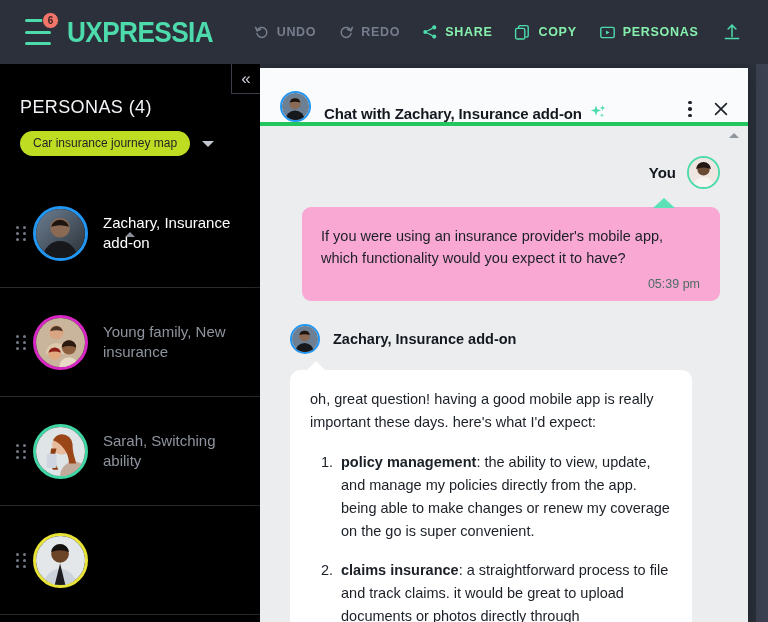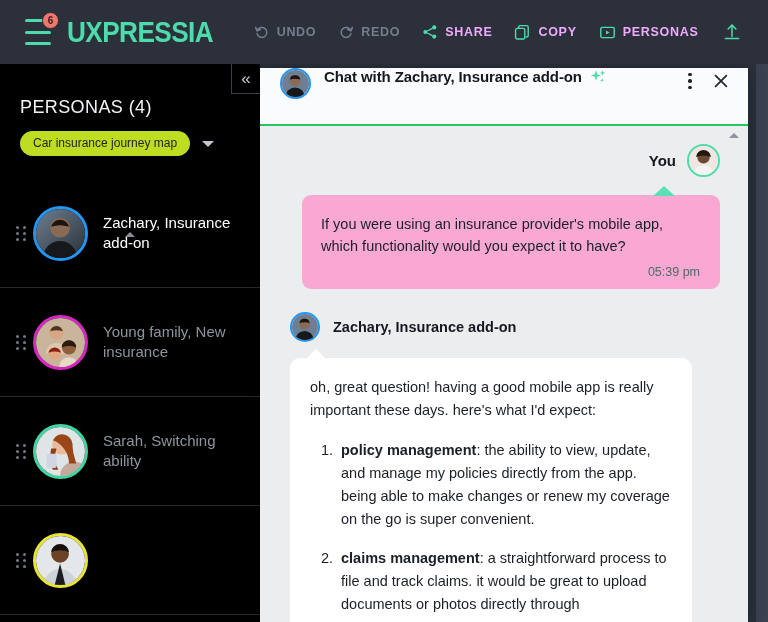--- a/index.html
+++ b/index.html
@@ -45,21 +45,21 @@
     letter-spacing: -0.6px;
     font-family: "Liberation Sans", sans-serif;
     transform: scaleY(1.12) scaleX(0.97);
     transform-origin: left center;
   }
   .tb-actions { display: flex; align-items: center; margin-left: 36px; }
   .tb-btn {
     display: flex; align-items: center; gap: 7px;
     margin-right: 22px; cursor: pointer;
     font-size: 12.5px; font-weight: bold; letter-spacing: 0.7px;
-    color: #f0abfc;
+    color: #86efac;
   }
   .tb-btn.disabled { color: #767d8c; cursor: default; }
   .tb-ico { display: inline-flex; align-items: center; justify-content: center; }
   .tb-ico svg { display: block; }
   .tb-export { margin-left: 2px; margin-right: 0; }
 
   
   .sidebar {
     position: absolute; top: 64px; left: 0; width: 260px; height: 558px;
     background: #000; overflow: hidden;
@@ -118,22 +118,22 @@
   
   .chat {
     position: absolute; top: 68px; left: 260px;
     width: 488px; height: 554px;
     background: #ebedef;
     box-shadow: 0 2px 14px rgba(0,0,0,.35);
     overflow: hidden;
   }
   .chat-header {
     height: 58px; background: #fafbfc;
-    display: flex; align-items: flex-start; padding: 0 14px 0 20px;
-    border-bottom: 2px solid #22c55e;
+    display: flex; align-items: flex-end; padding: 0 14px 0 20px;
+    border-bottom: 4px solid #22c55e;
   }
   .ch-avatar {
     width: 31px; height: 31px; border-radius: 50%; overflow: hidden;
     border: 2px solid #2196f3; flex: 0 0 31px; margin-right: 13px; position: relative;
   }
   .ch-title { font-size: 15px; font-weight: bold; color: #14181f; letter-spacing: -0.1px; }
   .sparkle { margin-left: 7px; display: inline-flex; align-items: center; }
   .ch-spacer { flex: 1; }
   .kebab {
     width: 24px; height: 26px; display: flex; flex-direction: column;
@@ -143,21 +143,21 @@
   .close-x {
     width: 26px; height: 26px; margin-left: 6px; cursor: pointer;
     display: flex; align-items: center; justify-content: center;
     color: #20242c; font-size: 21px; line-height: 1;
   }
 
   .chat-body {
     position: relative; height: 496px; overflow: hidden;
     padding: 0 28px 0 30px;
   }
-  .row-you { display: flex; align-items: center; justify-content: flex-end; padding-top: 18px; }
+  .row-you { display: flex; align-items: center; justify-content: flex-end; padding-top: 30px; }
   .you-label { font-size: 15px; font-weight: bold; color: #14181f; margin-right: 11px; }
   .you-avatar {
     width: 33px; height: 33px; border-radius: 50%; overflow: hidden;
     border: 2px solid #4ddbac; flex: 0 0 33px; position: relative;
   }
   .bubble-user {
     position: relative; margin-top: 18px; margin-left: 12px;
     background: #f9a8d4; border-radius: 9px;
     padding: 18px 20px 10px 19px;
   }
@@ -472,21 +472,21 @@
       </div>
 
       <div class="bubble-bot">
         <div class="tail"></div>
         <p class="intro">oh, great question! having a good mobile app is really important these days. here's what I'd expect:</p>
         <ol>
           <li>
             <b>policy management</b><span>: the ability to view, update, and manage my policies directly from the app. being able to make changes or renew my coverage on the go is super convenient.</span>
           </li>
           <li>
-            <b>claims management</b><span>: a straightforward process to file and track claims. it would be great to upload documents or photos directly through</span>
+            <b>claims insurance</b><span>: a straightforward process to file and track claims. it would be great to upload documents or photos directly through</span>
           </li>
         </ol>
       </div>
 
     </div>
   </div>
 
 </div>
 
 </body></html>

